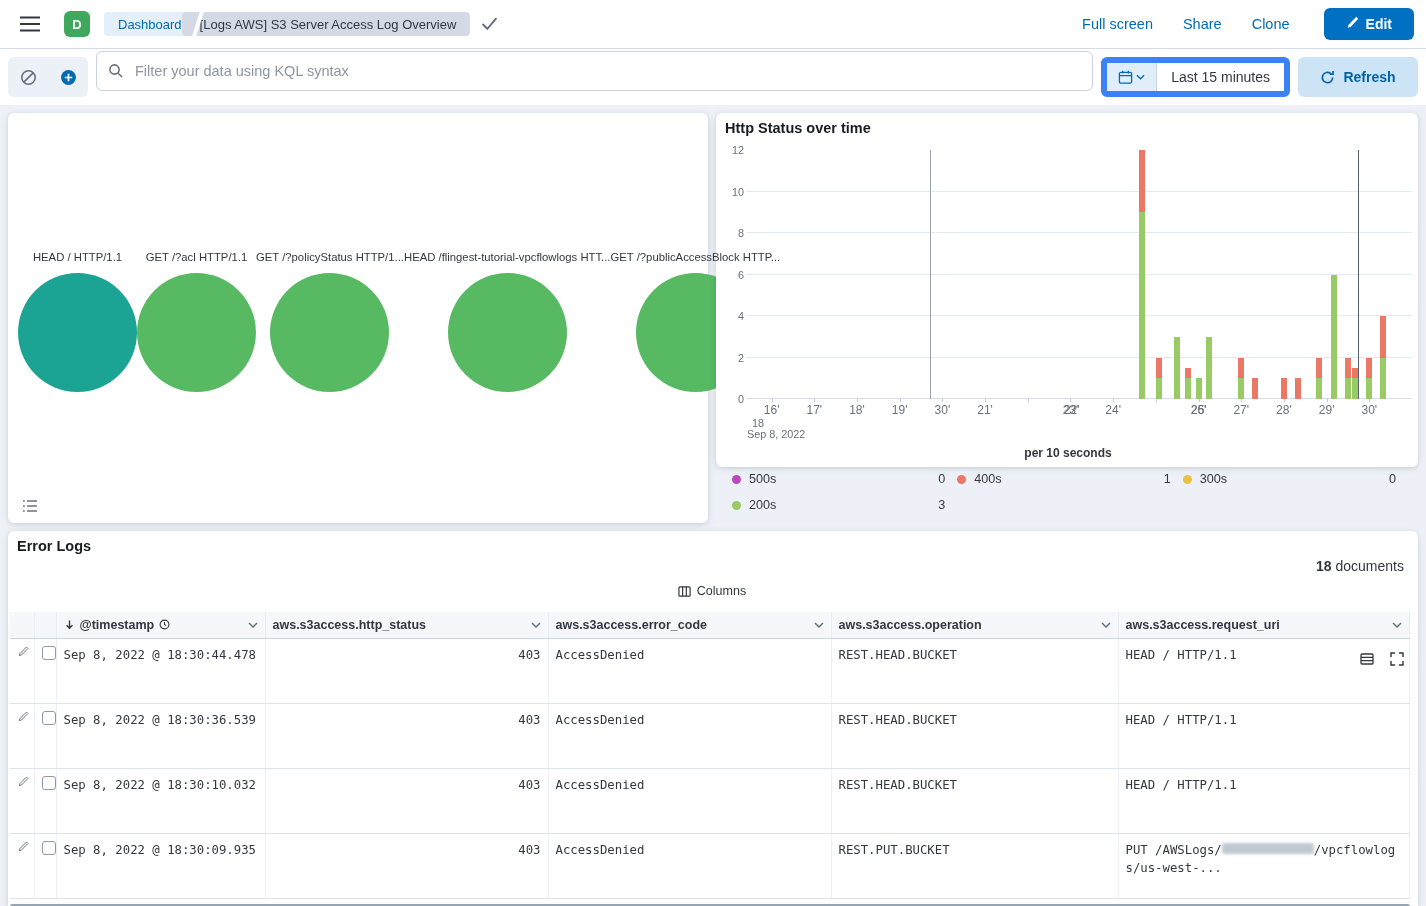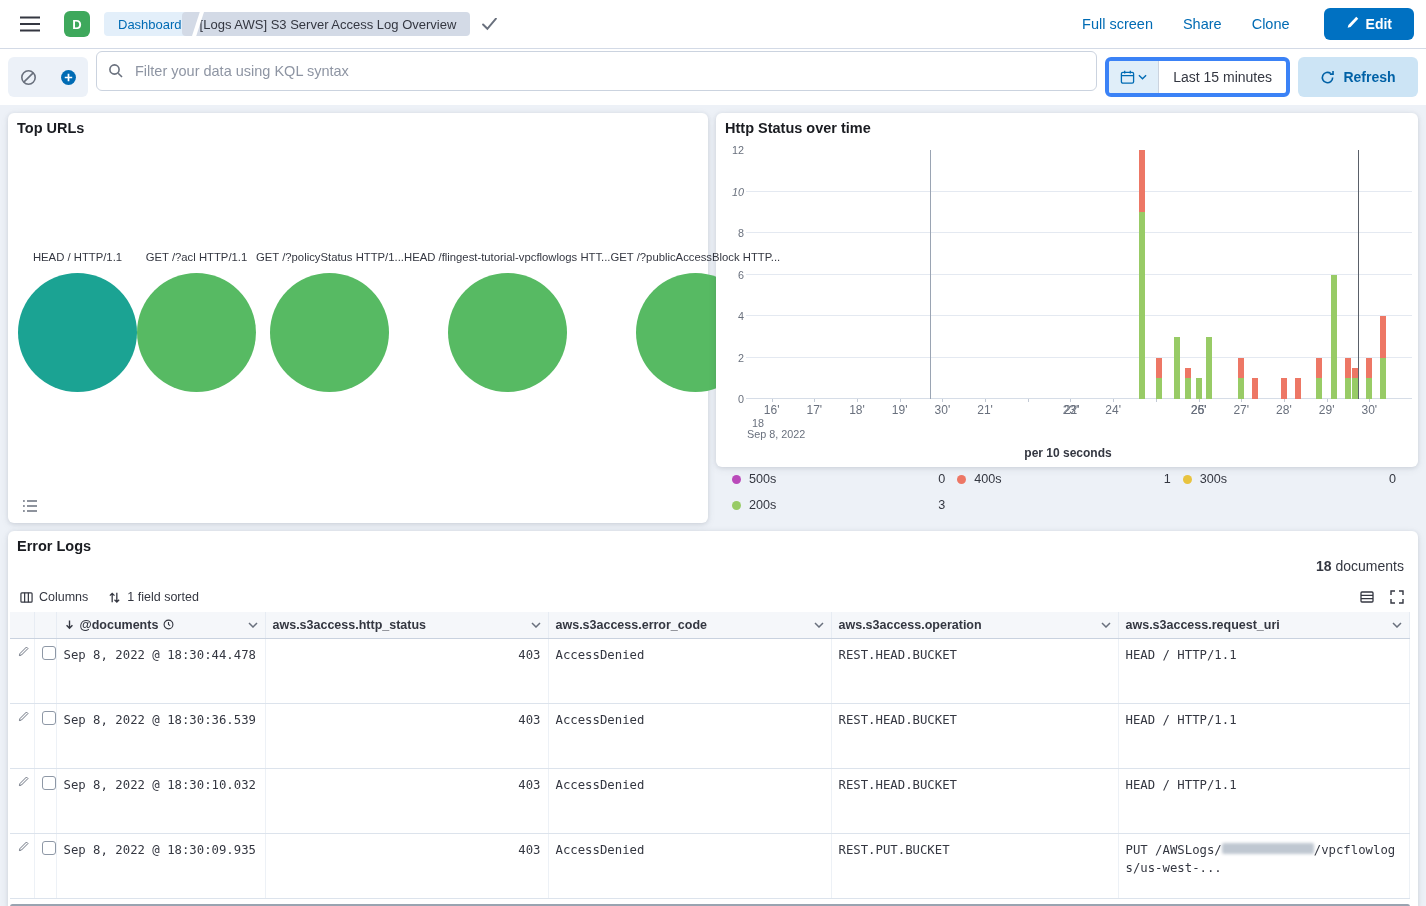--- a/index.html
+++ b/index.html
@@ -27,21 +27,21 @@
   
   .query-bar { position:absolute; top:49px; left:0; right:0; height:56px; background:#fff;
                display:flex; align-items:center; padding:0 8px; gap:8px; }
   .filter-group { height:40px; width:80px; background:#ECF1F8; border-radius:6px; display:flex; align-items:center; }
   .filter-group .icon-btn { width:40px; height:40px; }
   .search-box { position:relative; flex:1; height:52px; }
   .search-box svg { position:absolute; left:12px; top:12px; }
   .search-input { width:100%; height:40px; border:1px solid #CBD3DF; border-radius:6px; padding:0 12px 0 38px;
                   font-size:14.5px; color:#343741; font-family:inherit; background:#fff; }
   .search-input::placeholder { color:#8E95A3; }
-  .date-group { height:40px; border:4px solid #3b82f6; border-radius:6px; display:flex; overflow:hidden; background:#fff; }
+  .date-group { height:40px; border:6px solid #3b82f6; border-radius:6px; display:flex; overflow:hidden; background:#fff; }
   .cal-btn { width:50px; background:#E0EEF9; border:none; border-right:1px solid #CBD3DF; display:flex;
              align-items:center; justify-content:center; gap:3px; cursor:pointer; }
   .time-text { padding:0 14px; display:flex; align-items:center; font-size:14px; color:#343741; cursor:pointer; white-space:nowrap; }
   .refresh-btn { height:40px; width:120px; background:#CCE4F5; color:#0061A6; border:none; border-radius:6px;
                  font-size:14px; font-weight:600; display:flex; align-items:center; justify-content:center; gap:8px;
                  cursor:pointer; font-family:inherit; }
 
   
   .panel { position:absolute; background:#fff; border-radius:6px;
            box-shadow:0 1px 4px rgba(56,66,82,.14), 0 2px 10px rgba(56,66,82,.07); }
@@ -71,21 +71,21 @@
   .x-date { position:absolute; left:23px; top:278px; font-size:10.8px; color:#69707D; }
   .axis-title { position:absolute; left:0; right:0; top:296px; text-align:center; font-size:12px; font-weight:700; color:#343741; }
   .legend { position:absolute; left:8px; right:4px; top:322px; display:grid; grid-template-columns:1fr 1fr 1fr; row-gap:12px; }
   .legend-item { display:flex; align-items:center; font-size:12.6px; color:#343741; padding-right:12px; cursor:pointer; }
   .legend-dot { width:9px; height:9px; border-radius:50%; margin-right:8px; flex-shrink:0; }
   .legend-val { margin-left:auto; }
 
   
   .doc-count { position:absolute; top:27px; right:14px; font-size:14px; color:#343741; }
   .doc-count b { font-weight:700; }
-  .grid-toolbar { position:absolute; top:53px; left:12px; right:14px; height:26px; display:flex; align-items:center; gap:20px; }
+  .grid-toolbar { position:absolute; top:53px; left:12px; right:14px; height:26px; display:flex; align-items:center; gap:20px;flex-direction:column; }
   .tb-btn { background:none; border:none; display:flex; align-items:center; gap:6px; font-size:12.5px; color:#343741;
             cursor:pointer; font-family:inherit; }
   .tb-right { margin-left:auto; display:flex; gap:16px; }
   .log-table { position:absolute; top:81px; left:2px; right:8px; }
   table { width:100%; border-collapse:collapse; table-layout:fixed; }
   th { height:26px; background:#F5F7FA; border-bottom:1px solid #C9D2DF; border-right:1px solid #E7ECF3;
        font-size:12.5px; font-weight:700; color:#343741; padding:0 7px; text-align:left; }
   th .th-inner { display:flex; align-items:center; gap:5px; }
   th .chev { margin-left:auto; cursor:pointer; display:flex; }
   td { border-bottom:1px solid #DCE3EC; border-right:1px solid #EDF1F6; vertical-align:top; padding:7px;
@@ -172,21 +172,20 @@
     <button class="refresh-btn">
       <svg width="15" height="15" viewBox="0 0 16 16" fill="none" stroke="currentColor" stroke-width="1.7">
           <path d="M13.5 8A5.5 5.5 0 1 1 11.4 3.7"></path>
           <path d="M13.9 1v3.4h-3.4"></path>
         </svg>
       <span>Refresh</span>
     </button>
   </div>
 
   <section class="panel panel-top-urls">
-    <h2>Top URLs</h2>
     <div class="pies" id="pies">
         <div class="pie-cell">
           <div class="pie-label">HEAD / HTTP/1.1</div>
           <div class="pie-circle" style="background: rgb(27, 163, 147);"></div>
         </div>
         <div class="pie-cell">
           <div class="pie-label">GET /?acl HTTP/1.1</div>
           <div class="pie-circle" style="background: rgb(87, 186, 99);"></div>
         </div>
         <div class="pie-cell">
@@ -211,21 +210,21 @@
 
   <section class="panel panel-http">
     <h2>Http Status over time</h2>
     <div class="chart-wrap">
       <div id="yAxis">
           <div class="y-label" style="top: 243px; left: 0px;">0</div>
           <div class="y-label" style="top: 201.5px; left: 0px;">2</div>
           <div class="y-label" style="top: 160px; left: 0px;">4</div>
           <div class="y-label" style="top: 118.5px; left: 0px;">6</div>
           <div class="y-label" style="top: 77px; left: 0px;">8</div>
-          <div class="y-label" style="top: 35.5px; left: 0px; font-style: italic;">10</div>
+          <div class="y-label" style="top: 35.5px; left: 0px;">10</div>
           <div class="y-label" style="top: -6px; left: 0px;">12</div>
         </div>
       <div class="plot" id="plot">
           <div class="gridline" style="bottom: 0%; background: rgb(214, 221, 231);"></div>
           <div class="gridline" style="bottom: 16.6667%;"></div>
           <div class="gridline" style="bottom: 33.3333%;"></div>
           <div class="gridline" style="bottom: 50%;"></div>
           <div class="gridline" style="bottom: 66.6667%;"></div>
           <div class="gridline" style="bottom: 83.3333%;"></div>
           <div class="bar" style="left: calc(59.4231% - 3px);">
@@ -402,21 +401,21 @@
           </colgroup>
         <thead>
           <tr>
             <th></th>
             <th></th>
             <th>
                 <span class="th-inner">
               <svg width="11" height="11" viewBox="0 0 12 12" fill="none" stroke="#343741" stroke-width="1.5">
                     <path d="M6 1.5v8M2.8 6.8L6 10l3.2-3.2"></path>
                   </svg>
-              <span>@documents</span>
+              <span>@timestamp</span>
               <svg width="11" height="11" viewBox="0 0 12 12" fill="none" stroke="#343741" stroke-width="1.2">
                     <circle cx="6" cy="6" r="4.8"></circle>
                     <path d="M6 3.4V6l1.8 1.2"></path>
                   </svg>
               <span class="chev">
                     <svg width="10" height="6" viewBox="0 0 10 6" fill="none" stroke="#69707D" stroke-width="1.5">
                       <path d="M1 1l4 4 4-4"></path>
                     </svg>
                   </span>
             </span>

